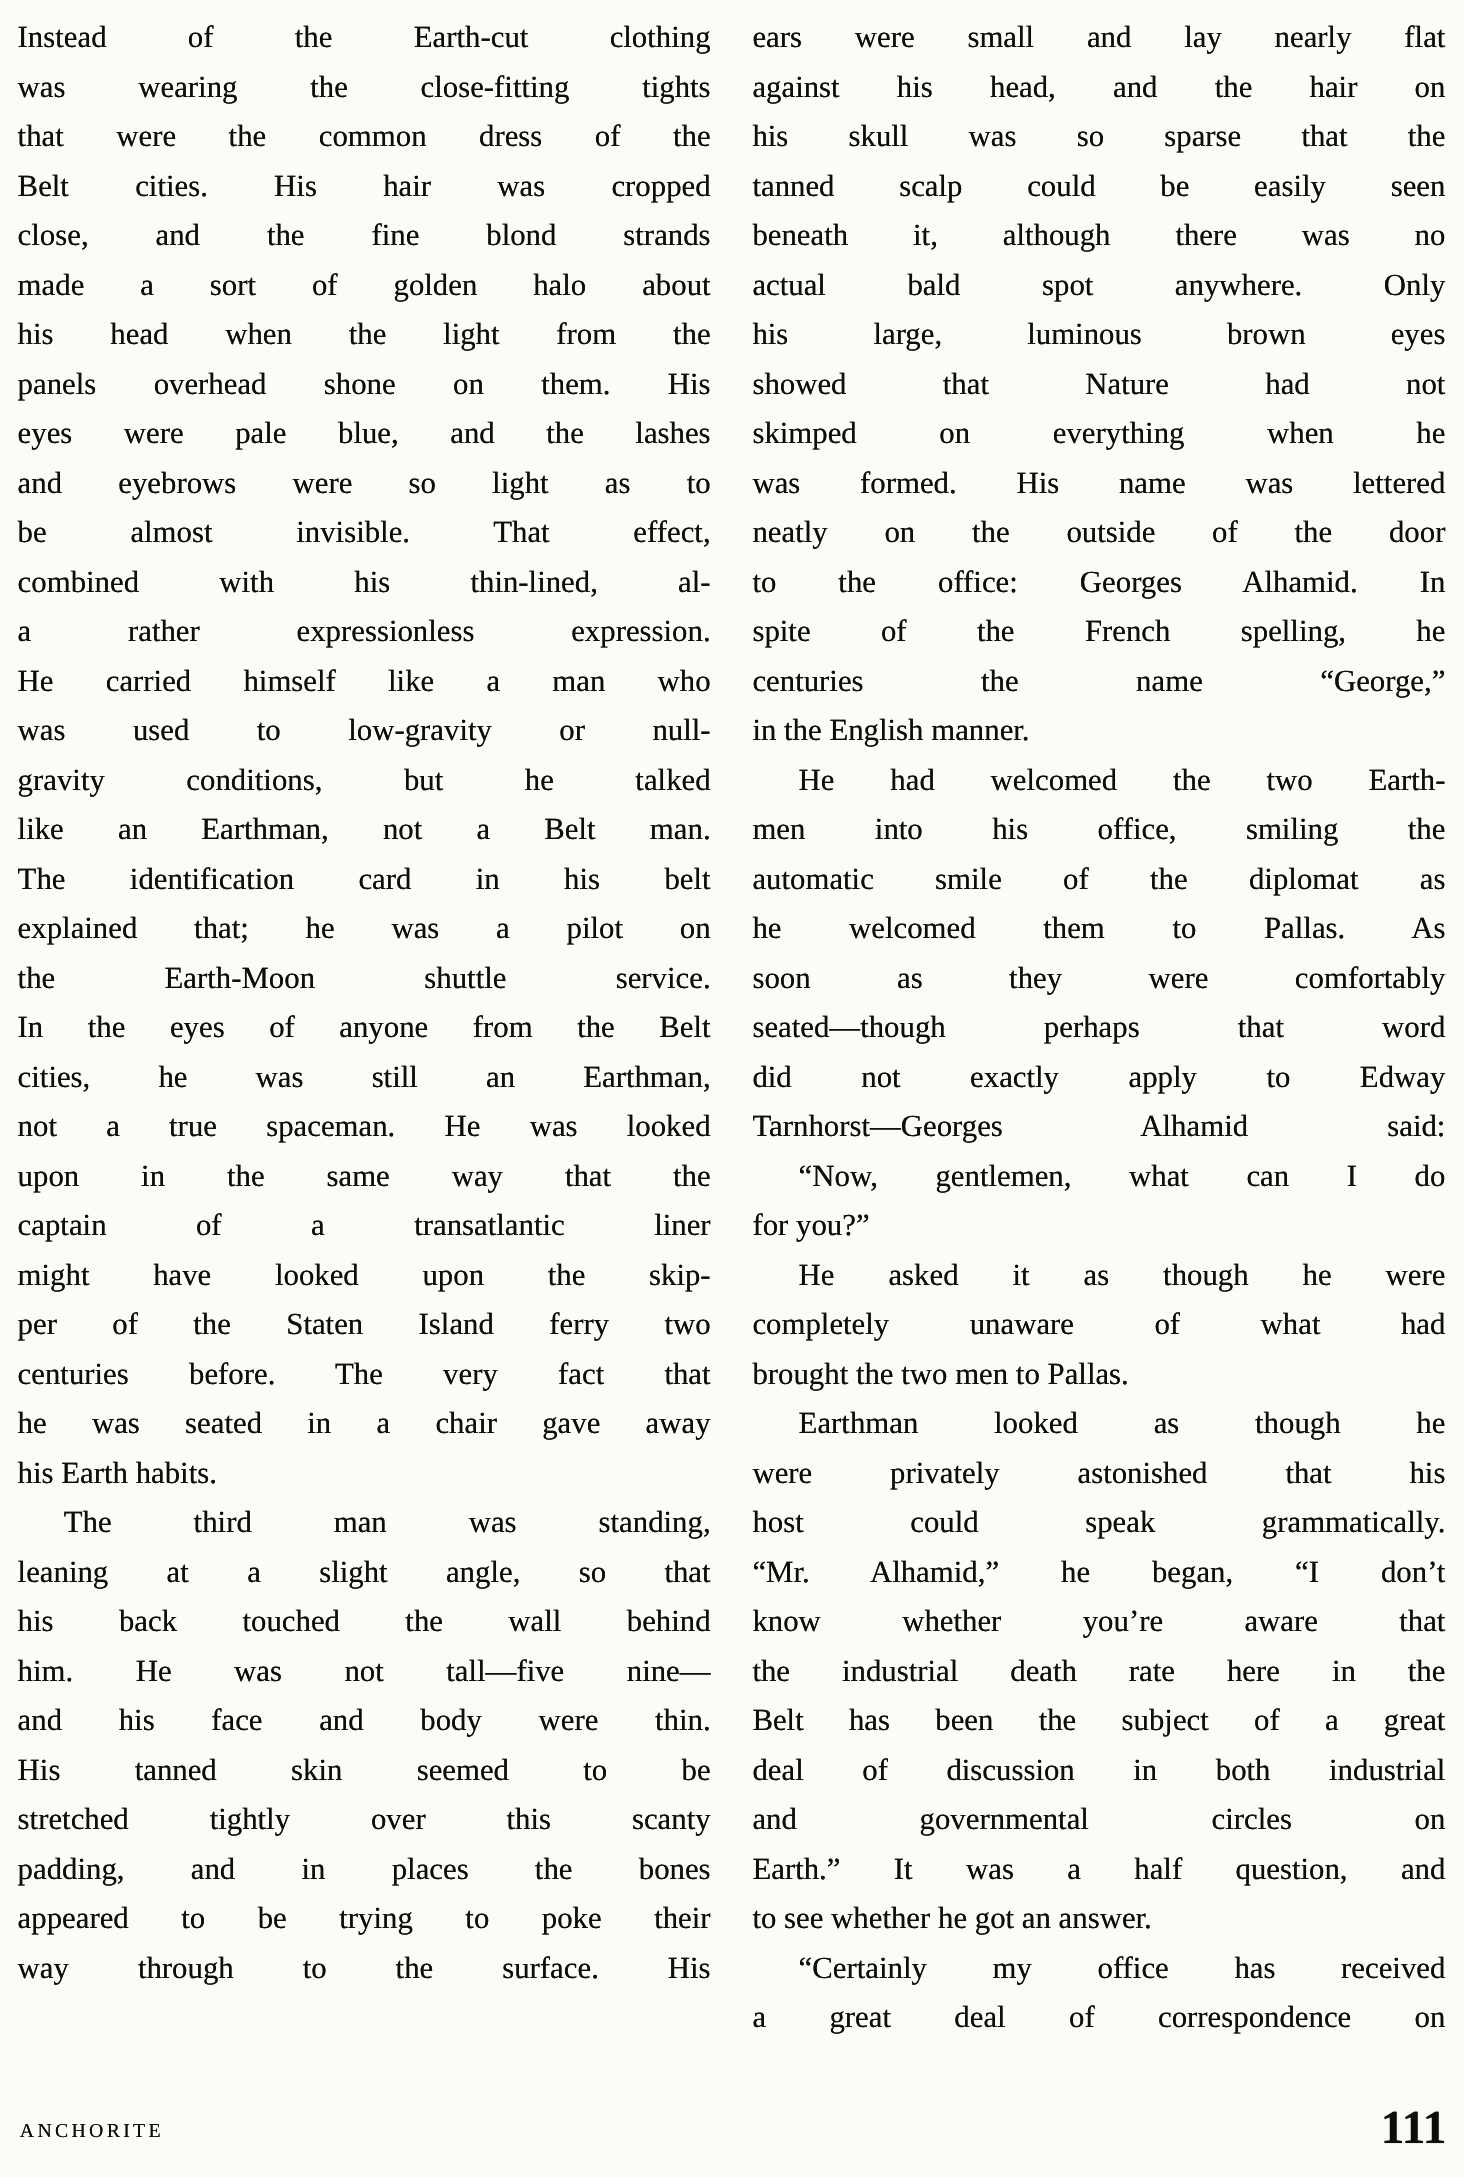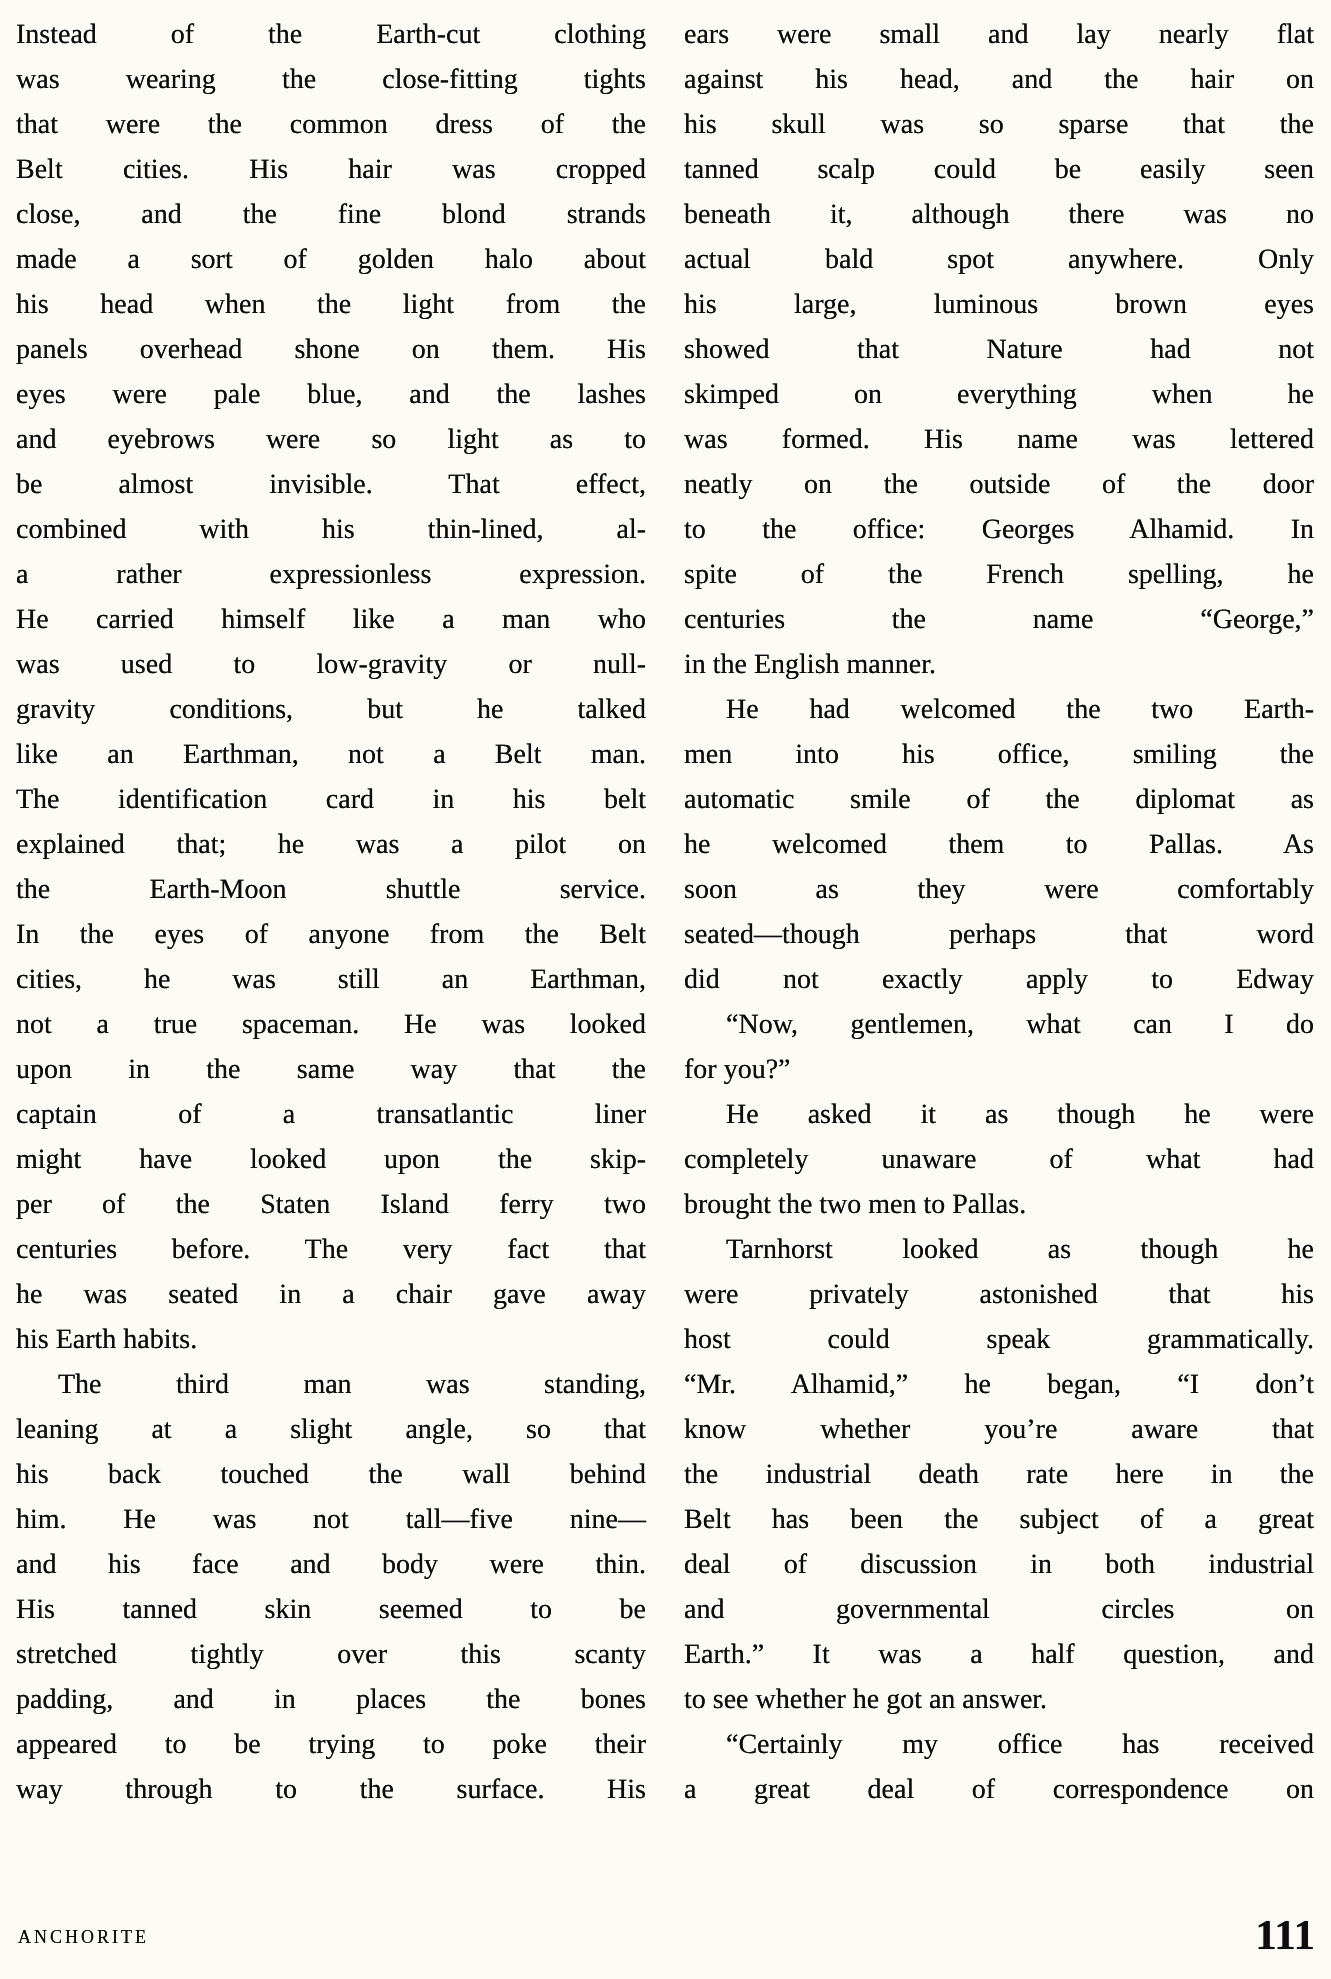--- a/index.html
+++ b/index.html
@@ -128,32 +128,33 @@
         <div class="line last">in the English manner.</div>
       </div>
       <div class="para">
         <div class="line indent">He had welcomed the two Earth-</div>
         <div class="line">men into his office, smiling the</div>
         <div class="line">automatic smile of the diplomat as</div>
         <div class="line">he welcomed them to Pallas. As</div>
         <div class="line">soon as they were comfortably</div>
         <div class="line">seated—though perhaps that word</div>
         <div class="line">did not exactly apply to Edway</div>
+        <div class="line">Tarnhorst—Georges Alhamid said:</div>
       </div>
       <div class="para">
         <div class="line indent">“Now, gentlemen, what can I do</div>
         <div class="line last">for you?”</div>
       </div>
       <div class="para">
         <div class="line indent">He asked it as though he were</div>
         <div class="line">completely unaware of what had</div>
         <div class="line last">brought the two men to Pallas.</div>
       </div>
       <div class="para">
-        <div class="line indent">Tarnhorst looked as though he</div>
+        <div class="line indent">Earthman looked as though he</div>
         <div class="line">were privately astonished that his</div>
         <div class="line">host could speak grammatically.</div>
         <div class="line">“Mr. Alhamid,” he began, “I don’t</div>
         <div class="line">know whether you’re aware that</div>
         <div class="line">the industrial death rate here in the</div>
         <div class="line">Belt has been the subject of a great</div>
         <div class="line">deal of discussion in both industrial</div>
         <div class="line">and governmental circles on</div>
         <div class="line">Earth.” It was a half question, and</div>
         <div class="line last">to see whether he got an answer.</div>

